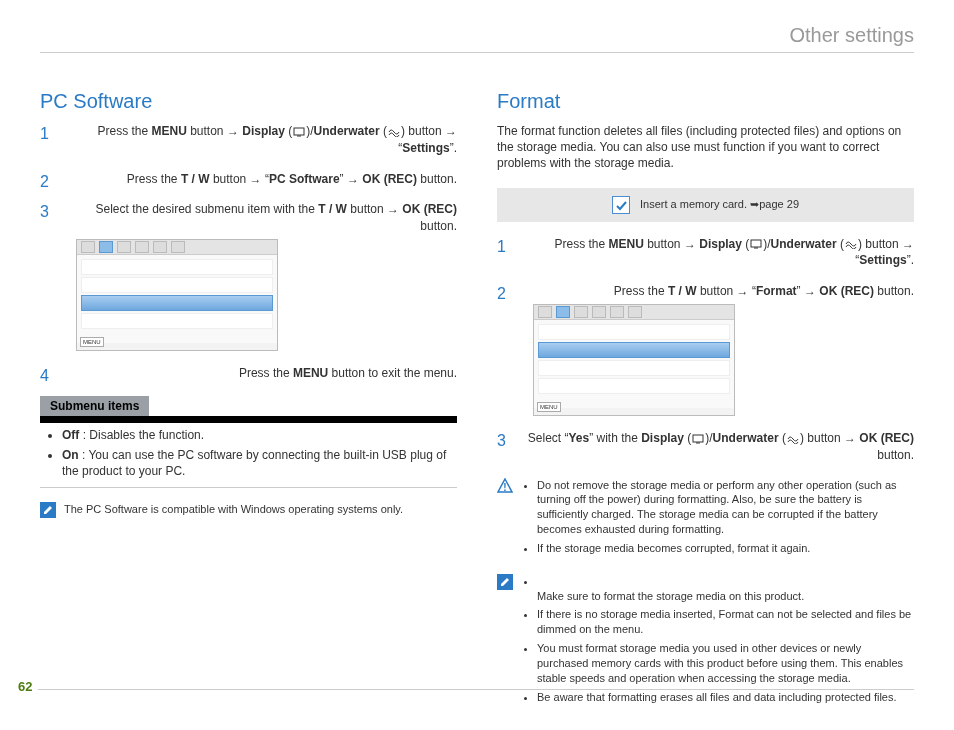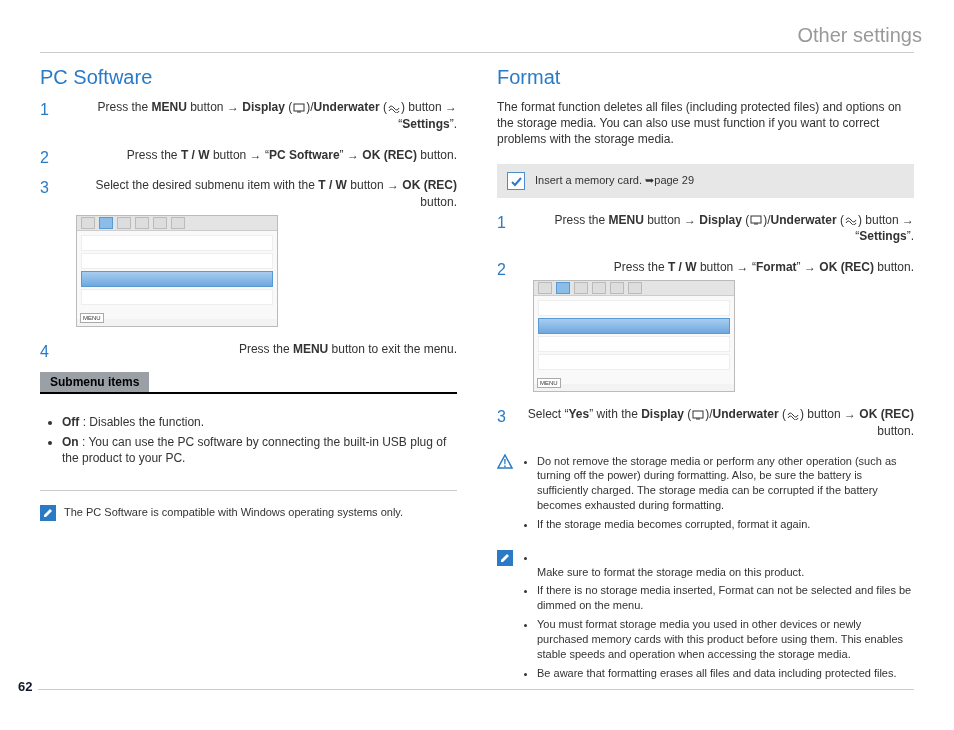--- a/index.html
+++ b/index.html
@@ -16,36 +16,37 @@
   }
   .page {
     padding: 60px 40px 20px 40px;
     display: flex;
     gap: 40px;
     position: relative;
   }
   .page-header {
     position: absolute;
     top: 24px;
-    right: 32px;
+    right: 40px;
     font-size: 20px;
     color: #999;
     font-weight: 400;
   }
   .header-rule {
     position: absolute;
     top: 52px;
     left: 40px;
     right: 40px;
     height: 1px;
     background: #ccc;
   }
   .col {
     flex: 1;
     min-width: 0;
+    margin-top: 24px;
   }
   h2.section {
     color: #2A7AC5;
     font-size: 20px;
     font-weight: 400;
     margin: 6px 0 10px;
   }
   p.intro {
     margin: 0 0 16px;
     line-height: 1.35;
@@ -120,23 +121,23 @@
   }
   .submenu-header {
     background: #9aa0a6;
     color: #000000;
     padding: 3px 10px;
     font-size: 12px;
     font-weight: bold;
     display: inline-block;
   }
   .submenu-box {
-    border-top: 2px solid #000000;
+    border-top: 7px solid #000000;
     border-bottom: 1px solid #ccc;
-    padding: 20px 4px;
+    padding: 4px 4px;
   }
   .submenu-box ul {
     margin: 0;
     padding-left: 18px;
   }
   .submenu-box li { margin-bottom: 4px; line-height: 1.35; }
   .note-row {
     display: flex;
     align-items: flex-start;
     gap: 8px;
@@ -166,35 +167,36 @@
   .icon-alert svg polygon { fill:none; stroke:#2A7AC5; stroke-width:1.5; }
   .icon-alert svg text { fill:#2A7AC5; font-size:10px; font-weight:bold; }
   .callout-box {
     background: #e7e7e7;
     padding: 8px 10px;
     margin-bottom: 14px;
     display: flex;
     align-items: center;
     gap: 10px;
     font-size: 11px;
+    justify-content: center;
   }
   .bullet-block ul {
     list-style: disc;
     padding-left: 16px;
     margin: 0;
   }
   .bullet-block li {
     margin-bottom: 4px;
   }
   .page-number {
     position: absolute;
     left: 18px;
     bottom: 36px;
     font-size: 13px;
-    color: #0f172a;
+    color: #4d7c0f;
     font-weight: bold;
   }
   .page-number-rule {
     position: absolute;
     left: 38px;
     right: 40px;
     bottom: 40px;
     height: 1px;
     background: #ccc;
   }

